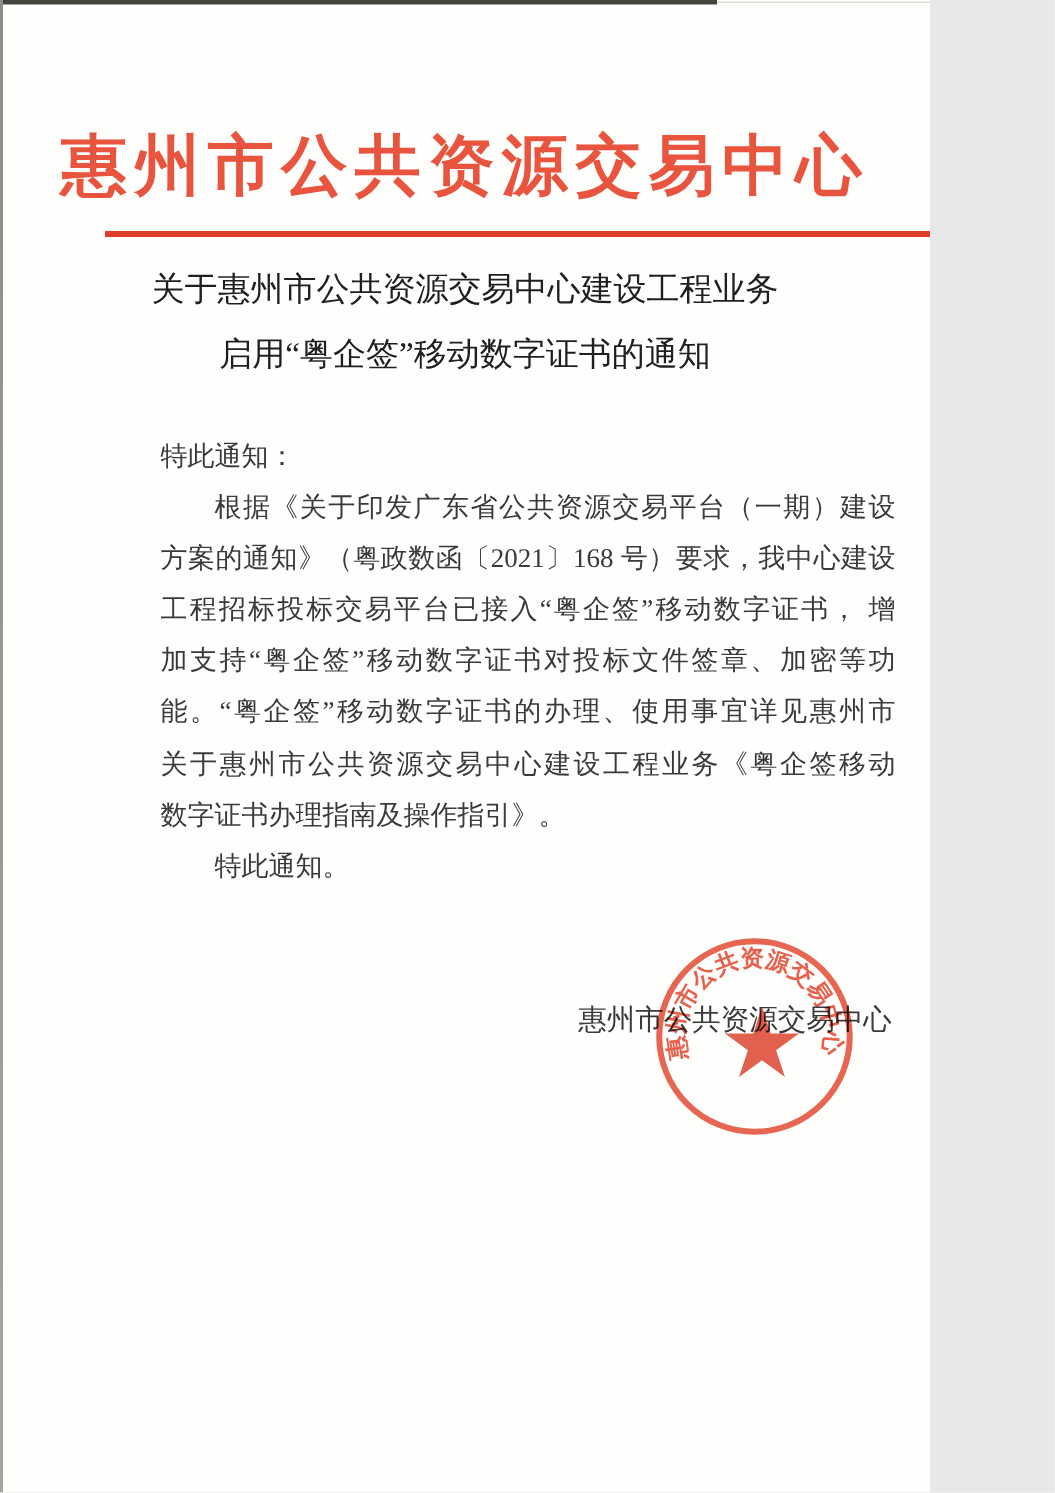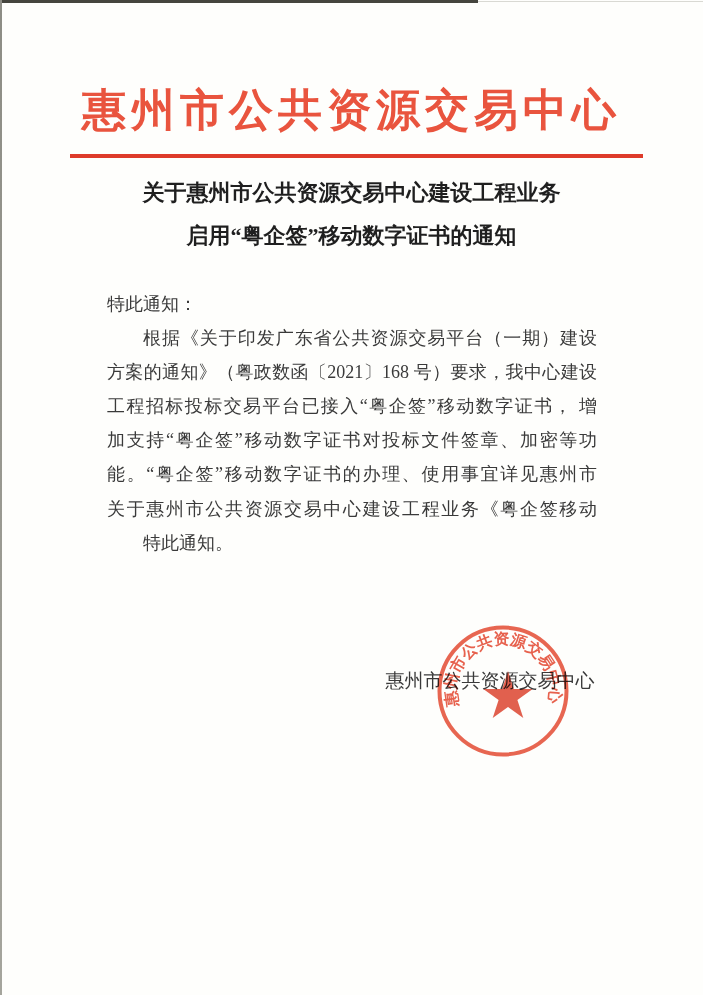--- a/index.html
+++ b/index.html
@@ -1,35 +1,35 @@
 <!DOCTYPE html>
 <html><head>
 <meta charset="utf-8">
 <style>
   html,body{margin:0;padding:0;background:#e8e8e8;}
   .page{
-    position:relative;width:703px;height:995px;background:#fefefdff;
+    position:relative;width:620px;height:995px;background:#fefefdff;
     background:#fefefc;overflow:hidden;
     font-family:"Liberation Serif","DejaVu Serif",serif;
   }
   
   .scan-top-a{position:absolute;top:0;left:0;width:478px;height:3px;background:#45453e;}
   .scan-top-b{position:absolute;top:1px;left:478px;width:225px;height:1px;background:#d9d9d3;}
   .scan-left{position:absolute;top:0;left:0;width:2px;height:995px;
     background:linear-gradient(#8d8d85,#a5a59d);}
   
   .letterhead{
     position:absolute;top:86px;left:0;width:100%;text-align:center;
     font-size:44px;font-weight:bold;letter-spacing:5px;line-height:50px;
     color:#e9543e;white-space:nowrap;
   }
   .rule{position:absolute;top:154px;left:70px;width:573px;height:4px;background:#de3b2a;}
   
   .title{position:absolute;top:171px;left:0;width:100%;text-align:center;
-    color:#1f1f1f;font-weight:bold;font-size:22px;}
+    color:#1f1f1f;font-weight:normal;font-size:22px;}
   .t-line{height:43px;line-height:43px;white-space:nowrap;}
   
   .body-block{position:absolute;top:287px;left:107px;width:490px;
     color:#3a3a3a;font-size:18px;}
   .bl{height:34.1px;line-height:34.1px;white-space:nowrap;overflow:visible;}
   .just{text-align:justify;text-align-last:justify;}
   .ind{text-indent:2em;}
   
   .sig{position:absolute;top:662px;left:370px;width:240px;text-align:center;color:#3a3a3a;}
   .sig-org{font-size:19px;height:37px;line-height:37px;white-space:nowrap;}
@@ -57,20 +57,21 @@
   </div>
 
   <div class="body-block">
     <div class="bl">特此通知：</div>
     <div class="bl ind just">根据《关于印发广东省公共资源交易平台（一期）建设</div>
     <div class="bl just">方案的通知》（粤政数函〔2021〕168 号）要求，我中心建设</div>
     <div class="bl just">工程招标投标交易平台已接入“粤企签”移动数字证书， 增</div>
     <div class="bl just">加支持“粤企签”移动数字证书对投标文件签章、加密等功</div>
     <div class="bl just">能。“粤企签”移动数字证书的办理、使用事宜详见惠州市</div>
     <div class="bl just">关于惠州市公共资源交易中心建设工程业务《粤企签移动</div>
+    <div class="bl">数字证书办理指南及操作指引》。</div>
     <div class="bl ind">特此通知。</div>
   </div>
 
   <div class="sig">
     <div class="sig-org">惠州市公共资源交易中心</div>
   </div>
 
   <svg class="seal" viewBox="0 0 140 140" xmlns="http://www.w3.org/2000/svg">
     <defs>
       <path id="sealArc" d="M 25.3 84.5 A 47 47 0 1 1 114.7 84.5" fill="none"></path>

